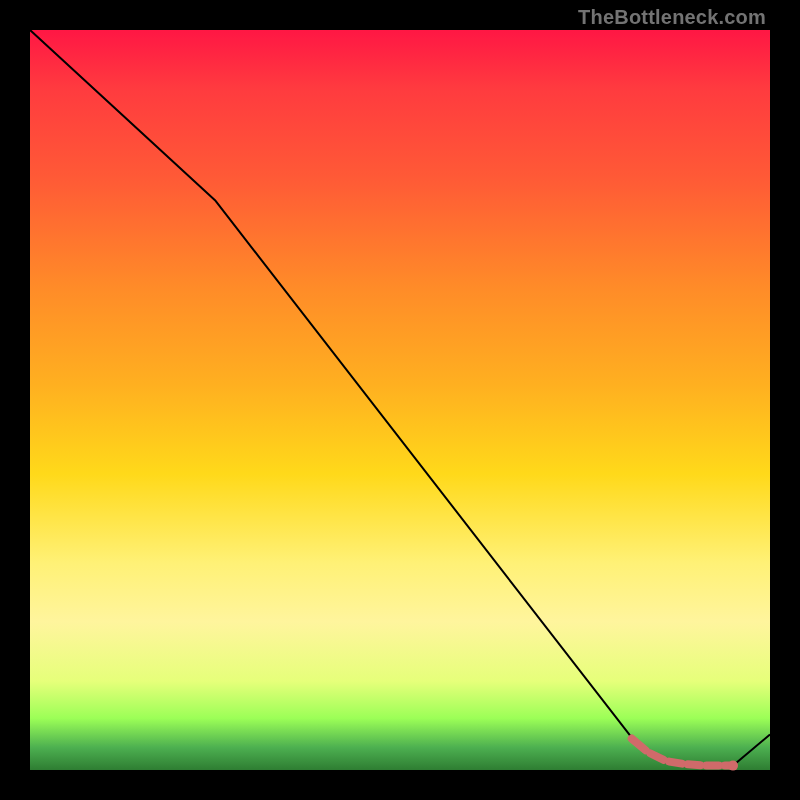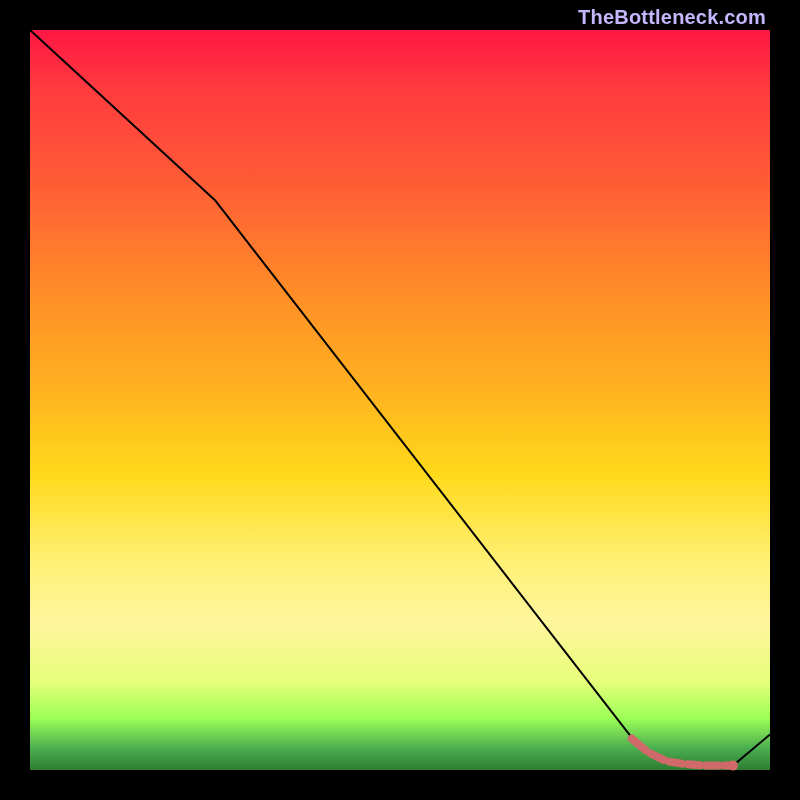--- a/index.html
+++ b/index.html
@@ -39,21 +39,21 @@
       #4caf50 97%,
       #2e7d32 100%
     );
   }
   .watermark {
     position: absolute;
     top: 6px;
     right: 34px;
     font-size: 20px;
     font-weight: 600;
-    color: #c4b5fd;
+    color: #737373;
     letter-spacing: 0.2px;
     user-select: none;
   }
   svg.plot-svg {
     position: absolute;
     left: 0;
     top: 0;
     width: 740px;
     height: 740px;
     overflow: visible;

